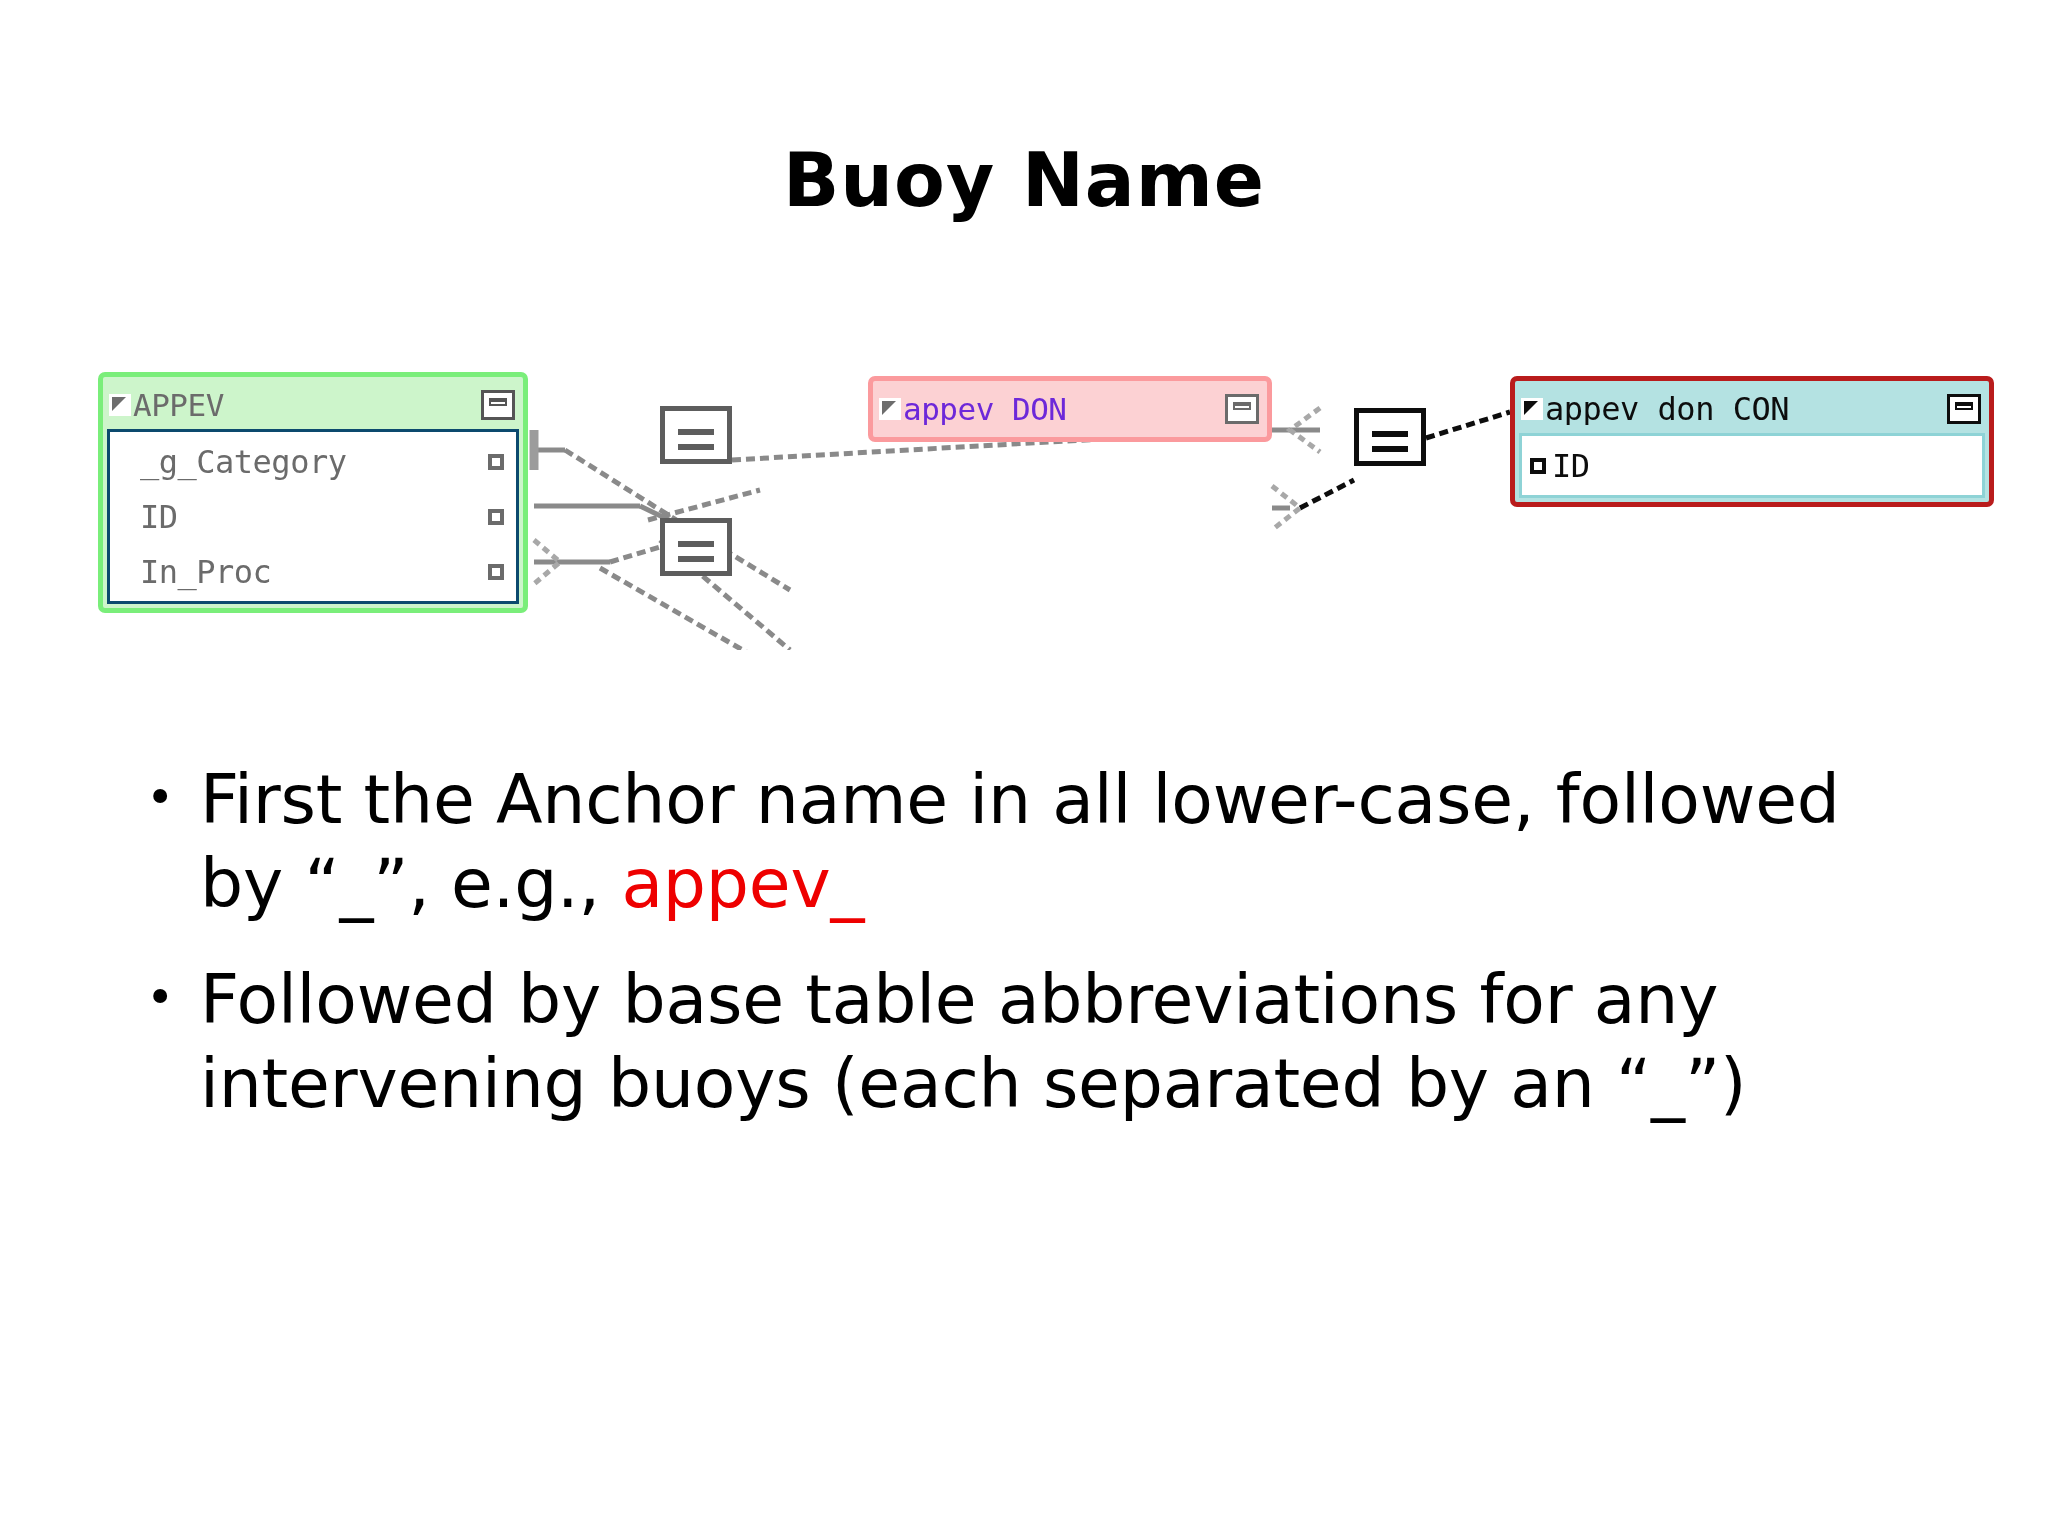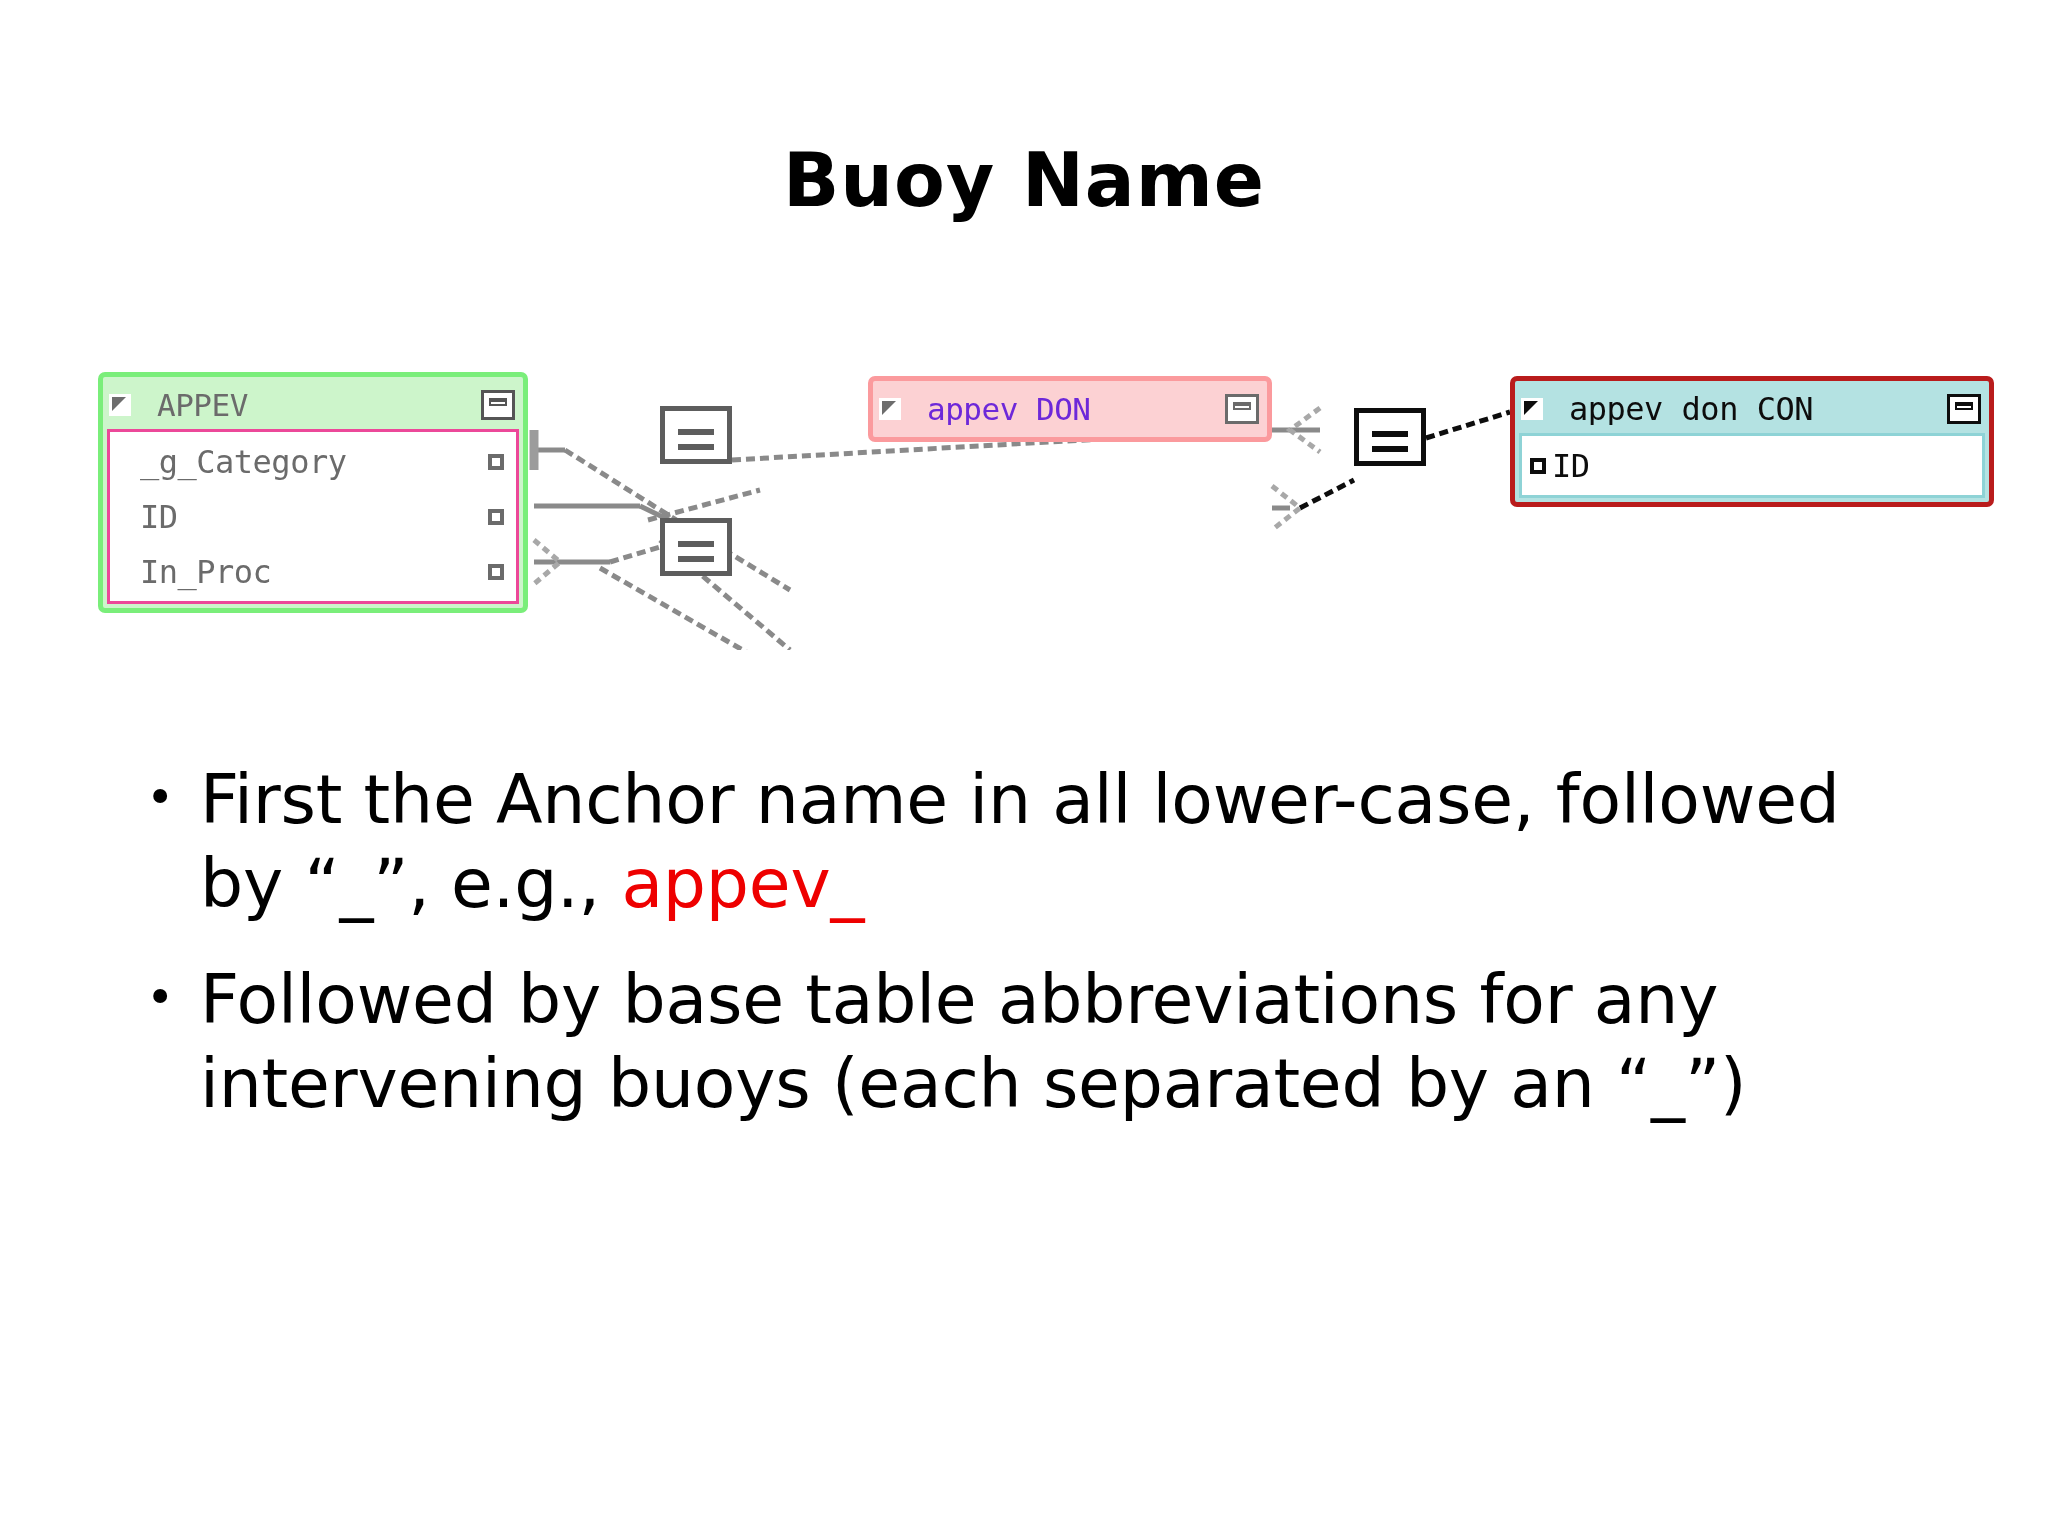--- a/index.html
+++ b/index.html
@@ -62,21 +62,20 @@
     box-sizing: border-box;
   }
   .erd-title-text {
     font-family: "DejaVu Sans Mono", monospace;
     font-size: 31px;
     line-height: 32px;
     white-space: nowrap;
     letter-spacing: -0.5px;
     flex: 1 1 auto;
     overflow: hidden;
-    margin-left: 24px;
   }
   .tbl-icon {
     width: 22px;
     height: 22px;
     flex: 0 0 auto;
     margin-right: 2px;
     position: relative;
     background: #ffffff;
   }
   .tbl-icon::before {
@@ -145,21 +144,21 @@
   
   #tbl-appev {
     left: 98px;
     top: 42px;
     width: 430px;
     background: #cdf5cb;
     border: 5px solid #7aee7a;
   }
   #tbl-appev .erd-title-text { color: #6b6b6b; }
   #tbl-appev .erd-fieldlist {
-    border: 3px solid #ec4899;
+    border: 3px solid #0c4a6e;
   }
 
   
   #tbl-appev-don {
     left: 868px;
     top: 46px;
     width: 404px;
     background: #fcd1d3;
     border: 5px solid #fb9a9d;
   }

